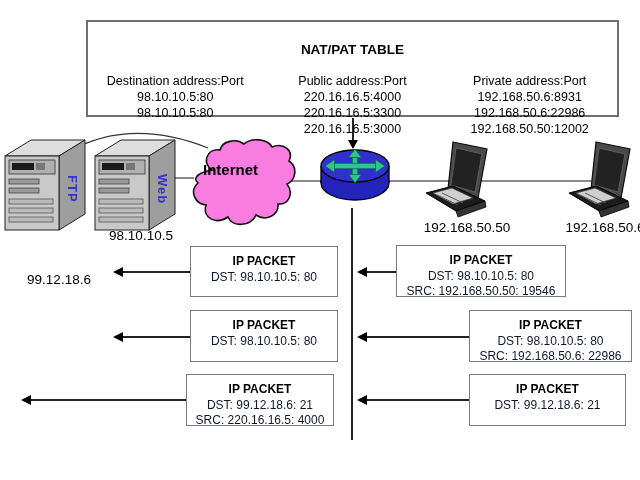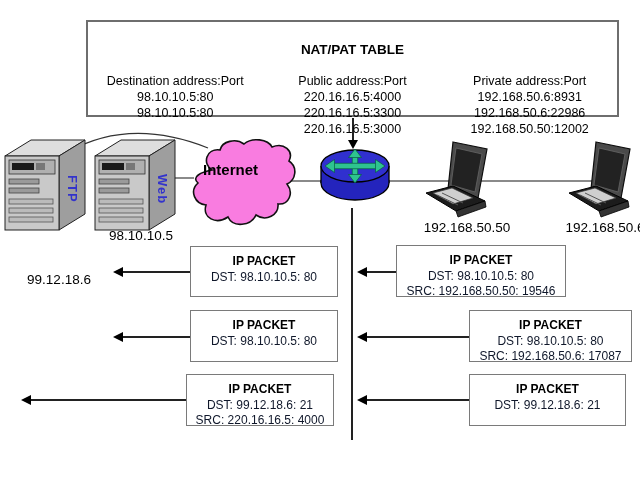--- a/index.html
+++ b/index.html
@@ -202,21 +202,21 @@
     <div class="ttl">IP PACKET</div>
     <div class="ln">DST: 98.10.10.5: 80</div>
     <div class="ln">SRC: 192.168.50.50: 19546</div>
   </div>
   <div class="abs thinline" style="left:366px;top:271px;width:30px;"></div>
   <div class="abs arrowhead-left" style="left:357px;top:267px;"></div>
 
   <div class="abs packet" style="left:469px;top:310px;width:163px;height:52px;">
     <div class="ttl">IP PACKET</div>
     <div class="ln">DST: 98.10.10.5: 80</div>
-    <div class="ln">SRC: 192.168.50.6: 17087</div>
+    <div class="ln">SRC: 192.168.50.6: 22986</div>
   </div>
   <div class="abs thinline" style="left:366px;top:336px;width:103px;"></div>
   <div class="abs arrowhead-left" style="left:357px;top:332px;"></div>
 
   <div class="abs packet" style="left:469px;top:374px;width:157px;height:52px;">
     <div class="ttl">IP PACKET</div>
     <div class="ln">DST: 99.12.18.6: 21</div>
   </div>
   <div class="abs thinline" style="left:366px;top:399px;width:103px;"></div>
   <div class="abs arrowhead-left" style="left:357px;top:395px;"></div>

